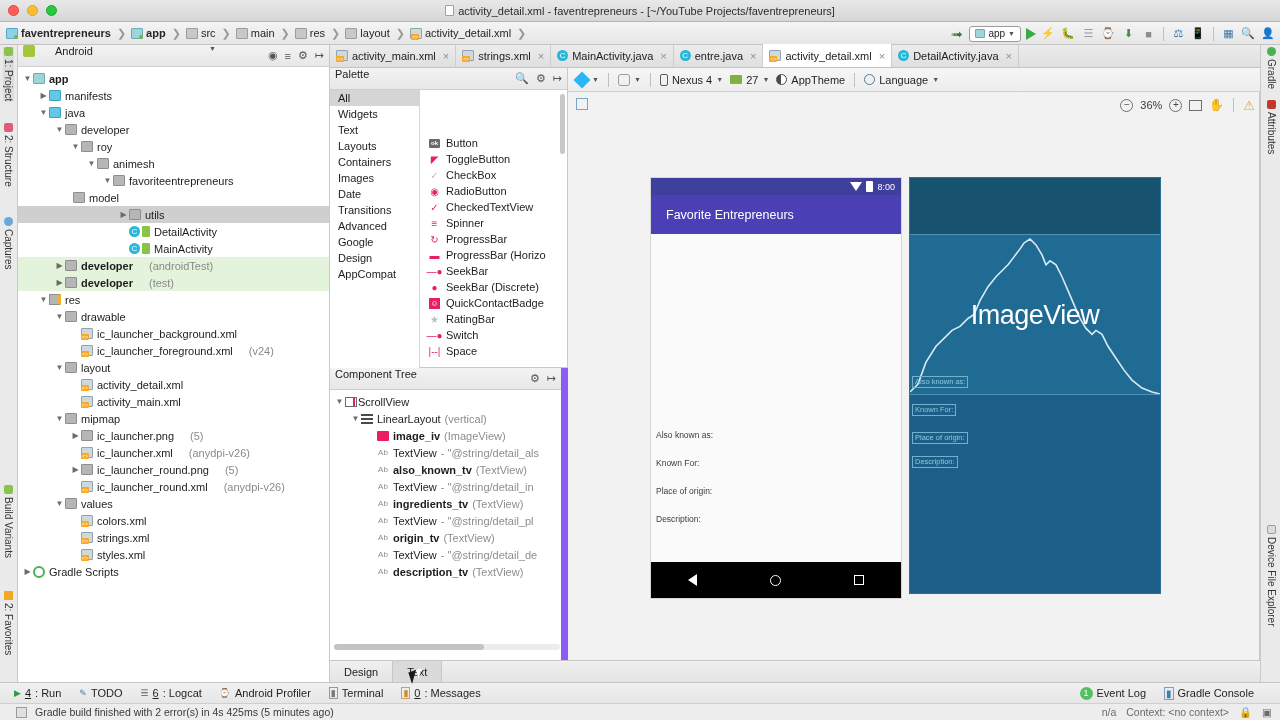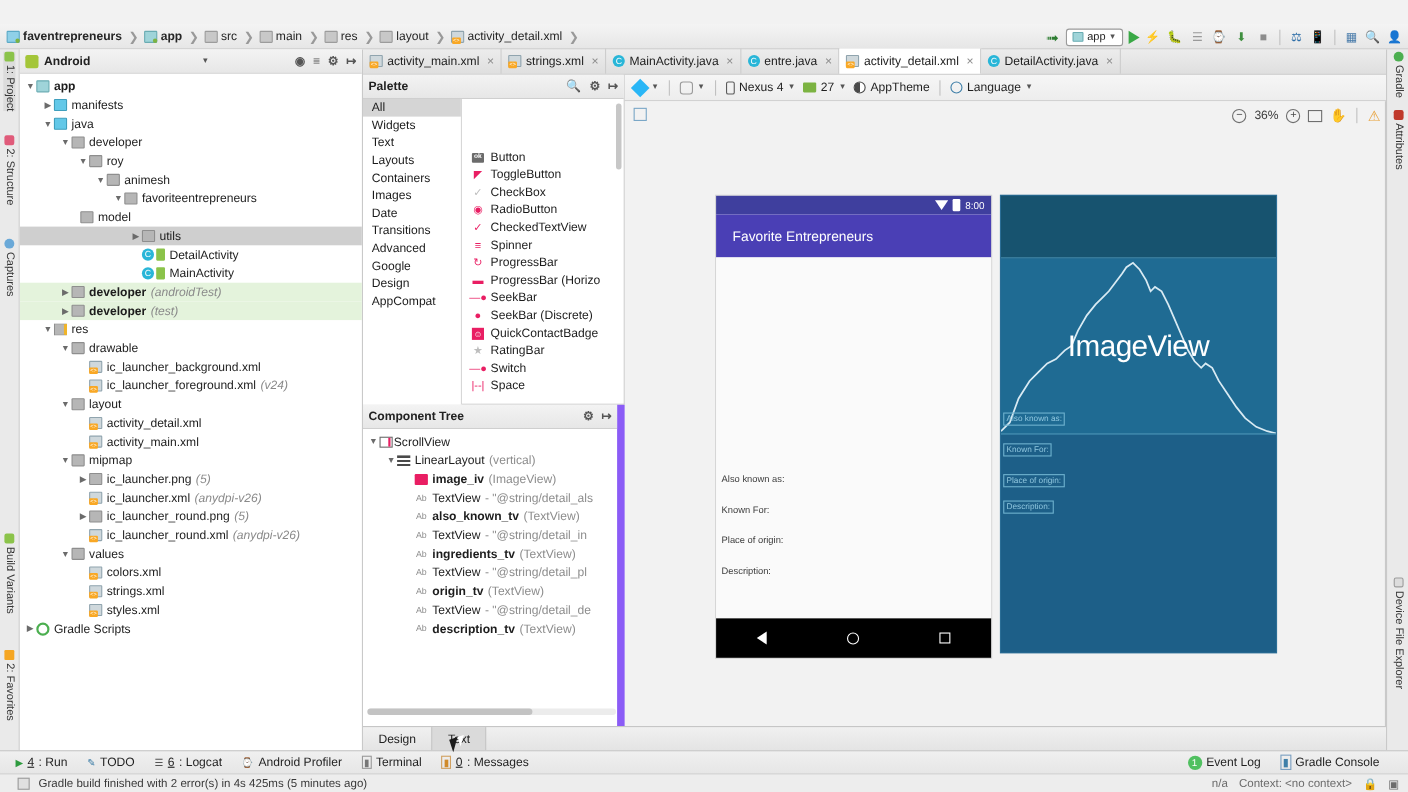--- a/index.html
+++ b/index.html
@@ -73,31 +73,31 @@
   .vlabel.sel{ background:#dcdcdc; }
   .vico{ width:9px;height:9px;display:inline-block;border-radius:2px;}
 
   
   .project{
     position:absolute; left:18px; top:45px; width:312px; height:637px;
     background:#fff; border-right:1px solid #c9c9c9; overflow:hidden;
   }
   .panel-head{
     height:22px; background:linear-gradient(#f3f3f3,#e7e7e7); border-bottom:1px solid #cfcfcf;
-    display:flex; align-items:center; padding:0 5px; font-size:11px; color:#222; gap:5px;font-weight:bold;
+    display:flex; padding:0 5px; font-size:11px; color:#222; gap:20px;
   }
   .panel-head .ph-title{ font-size:11px;}
   .ph-right{ margin-left:auto; display:flex; align-items:center; gap:7px; color:#555; font-size:11px;}
   .tree{ padding-top:3px; font-size:11px; }
   .node{ display:flex; align-items:center; height:17px; white-space:nowrap; padding-left:4px;}
   .node.sel{ background:#cfcfcf; }
   .node.green{ background:#e4f3dc; }
   .arrow{ width:11px; text-align:center; color:#6b6b6b; font-size:8px; flex:0 0 11px;}
   .node .lbl{ margin-left:4px; }
-  .node .muted{ color:#8a8a8a; margin-left:4px;font-style:italic;}
+  .node .muted{ color:#8a8a8a; margin-left:16px;}
   .ico-sq{ width:12px;height:11px;border-radius:1px;flex:0 0 12px;position:relative;display:inline-block;}
   .ico-android{ width:12px;height:12px; background:#a4c639; border-radius:2px; flex:0 0 12px;}
   .ico-class{ width:11px;height:11px;border-radius:50%;background:#29b6d8;color:#fff;font-size:8px;line-height:11px;text-align:center;flex:0 0 11px;}
   .ico-java{ width:8px;height:11px;background:#8bc34a;border-radius:1px;flex:0 0 8px;margin-left:2px;}
   .ico-gradle{ width:12px;height:12px;border-radius:50%;border:2px solid #4caf50;flex:0 0 12px;}
 
   
   .tabsrow{
     position:absolute; left:330px; top:45px; width:930px; height:23px;
     background:linear-gradient(#ececec,#dfdfdf); border-bottom:1px solid #c3c3c3;
@@ -220,20 +220,31 @@
     display:flex; align-items:center; padding-left:16px; gap:8px; font-size:10.5px; color:#3a3a3a;
   }
   .sb-box{ width:11px;height:11px;border:1px solid #9c9c9c;background:#e0e0e0;}
   .sb-right{ margin-left:auto; display:flex; align-items:center; gap:10px; padding-right:8px; color:#6c6c6c;}
 </style>
 </head>
 <body>
 
 <div class="app">
 
+  <div class="titlebar">
+    <div class="traffic">
+      <span class="dot r"></span>
+      <span class="dot y"></span>
+      <span class="dot g"></span>
+    </div>
+    <div class="title-text">
+      <span class="doc-ico"></span>
+      <span>activity_detail.xml - faventrepreneurs - [~/YouTube Projects/faventrepreneurs]</span>
+    </div>
+  </div>
 
   <div class="navbar">
     <div class="crumb bold">
       <span class="fico blue dot"></span>
       <span class="lbl">faventrepreneurs</span>
         <span class="sep">❯</span>
     </div>
     <div class="crumb bold">
       <span class="fico teal dot"></span>
       <span class="lbl">app</span>

